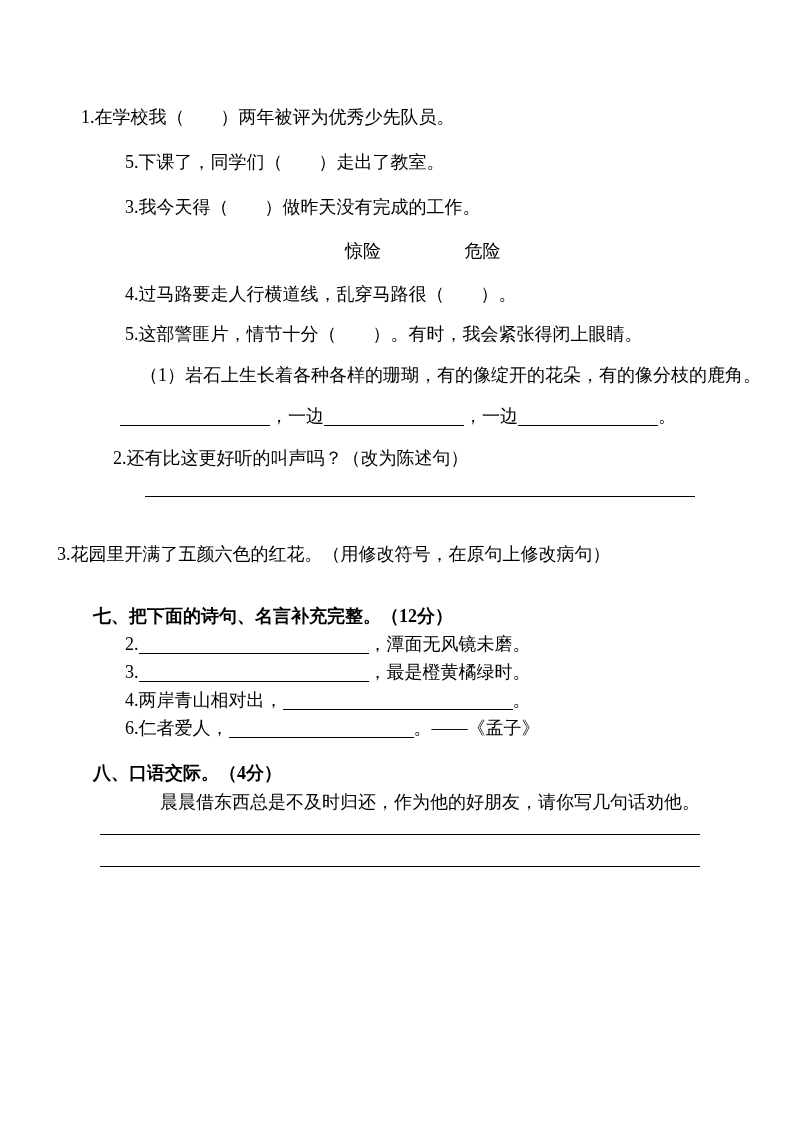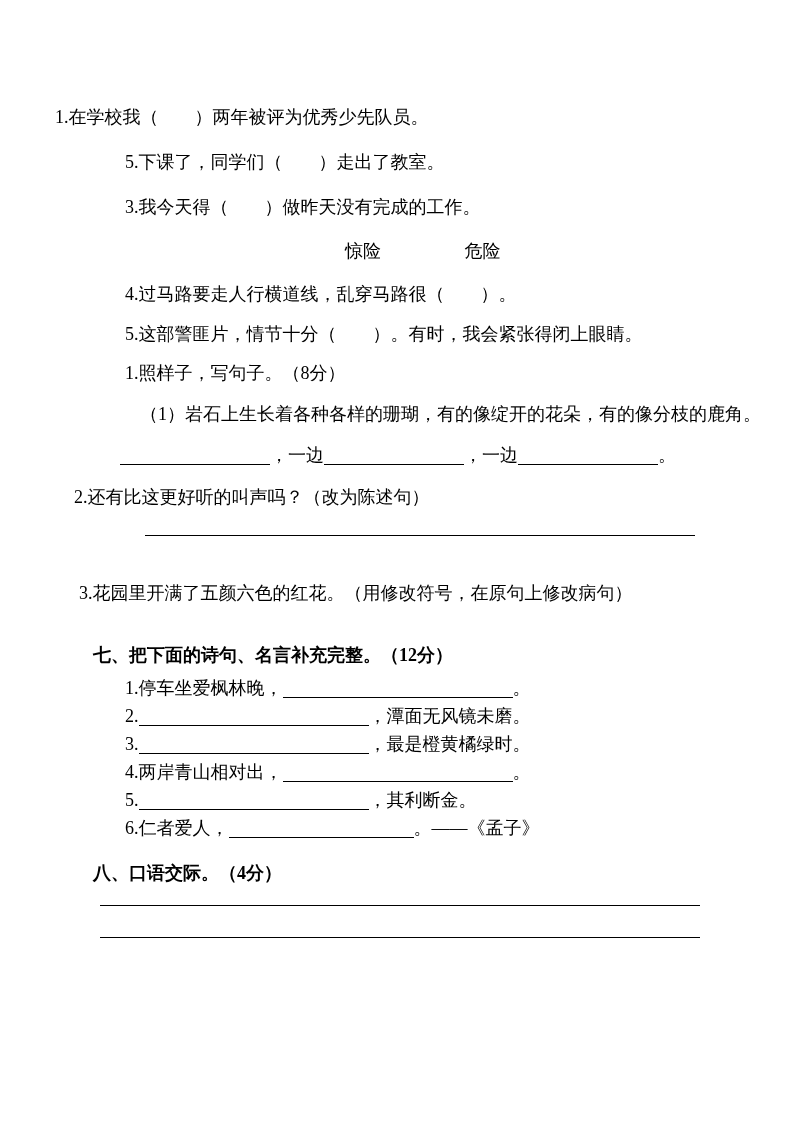--- a/index.html
+++ b/index.html
@@ -33,21 +33,21 @@
     height: 0;
   }
   .wb-word { display: inline-block; }
   .wb-gap { margin-left: 79px; }
 </style>
 </head>
 <body>
 
 <div class="page">
 
-  <div class="row" style="margin-left:55px; margin-top:104px">
+  <div class="row" style="margin-left:81px; margin-top:104px">
     <span>1.在学校我（　　）两年被评为优秀少先队员。</span>
   </div>
   <div class="row" style="margin-left:125px; margin-top:18px">
     <span>5.下课了，同学们（　　）走出了教室。</span>
   </div>
   <div class="row" style="margin-left:125px; margin-top:18px">
     <span>3.我今天得（　　）做昨天没有完成的工作。</span>
   </div>
 
   <div class="row" style="margin-left:345px; margin-top:17px">
@@ -55,58 +55,52 @@
     <span class="wb-word wb-gap">危险</span>
   </div>
 
   <div class="row" style="margin-left:125px; margin-top:16px">
     <span>4.过马路要走人行横道线，乱穿马路很（　　）。</span>
   </div>
   <div class="row" style="margin-left:125px; margin-top:13px">
     <span>5.这部警匪片，情节十分（　　）。有时，我会紧张得闭上眼睛。</span>
   </div>
 
-  <div class="row" style="margin-left:125px; margin-top:12px">
-    <span>1.照样子，写句子。（8分）</span>
-  </div>
   <div class="row" style="margin-left:140px; margin-top:14px">
     <span>（1）岩石上生长着各种各样的珊瑚，有的像绽开的花朵，有的像分枝的鹿角。</span>
   </div>
   <div class="row" style="margin-left:120px; margin-top:13px; line-height:28px">
     <span class="blank b150"></span><span>，一边</span><span class="blank b140"></span><span>，一边</span><span class="blank b140"></span><span>。</span>
   </div>
-  <div class="row" style="margin-left:74px; margin-top:15px">
+  <div class="row" style="margin-left:113px; margin-top:15px">
     <span>2.还有比这更好听的叫声吗？（改为陈述句）</span>
   </div>
   <div class="answer-line" style="margin-left:145px; width:550px; margin-top:24px"></div>
-  <div class="row" style="margin-left:79px; margin-top:44px">
+  <div class="row" style="margin-left:57px; margin-top:44px">
     <span>3.花园里开满了五颜六色的红花。（用修改符号，在原句上修改病句）</span>
   </div>
 
   <div class="row sect" style="margin-left:93px; margin-top:34px">
     <span>七、把下面的诗句、名言补充完整。（12分）</span>
-  </div>
-  <div class="row q7" style="margin-left:125px; margin-top:5px">
-    <span>1.停车坐爱枫林晚，</span><span class="blank b230"></span><span>。</span>
   </div>
   <div class="row q7" style="margin-left:125px">
     <span>2.</span><span class="blank b230"></span><span>，潭面无风镜未磨。</span>
   </div>
   <div class="row q7" style="margin-left:125px">
     <span>3.</span><span class="blank b230"></span><span>，最是橙黄橘绿时。</span>
   </div>
   <div class="row q7" style="margin-left:125px">
     <span>4.两岸青山相对出，</span><span class="blank b230"></span><span>。</span>
   </div>
   <div class="row q7" style="margin-left:125px">
-    <span>5.</span><span class="blank b230"></span><span>，其利断金。</span>
-  </div>
-  <div class="row q7" style="margin-left:125px">
     <span>6.仁者爱人，</span><span class="blank b185"></span><span>。——《孟子》</span>
   </div>
 
   <div class="row sect" style="margin-left:93px; margin-top:17px">
     <span>八、口语交际。（4分）</span>
+  </div>
+  <div class="row" style="margin-left:160px; margin-top:2px">
+    <span>晨晨借东西总是不及时归还，作为他的好朋友，请你写几句话劝他。</span>
   </div>
   <div class="answer-line" style="margin-left:100px; width:600px; margin-top:18px"></div>
   <div class="answer-line" style="margin-left:100px; width:600px; margin-top:31px"></div>
 
 </div>
 
 </body></html>

